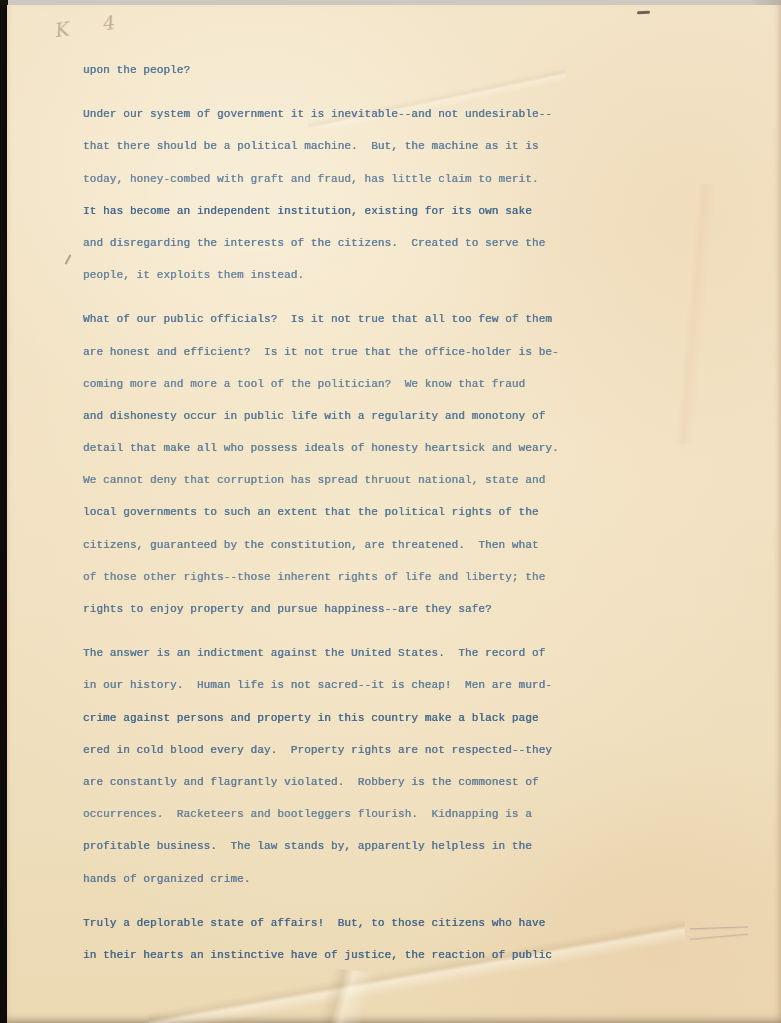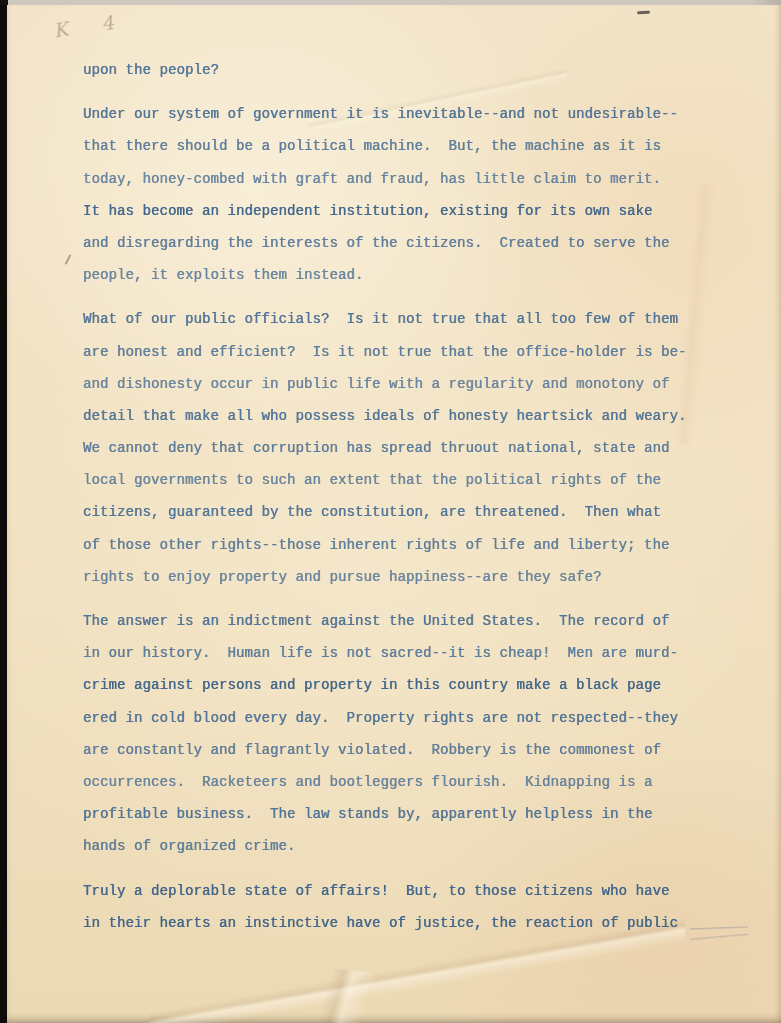--- a/index.html
+++ b/index.html
@@ -107,21 +107,21 @@
     left: 76px; top: 50px;
     width: 660px;
     filter: blur(0.25px);
   }
   .paragraph {
     margin: 0 0 12px 0;
   }
   .line {
     height: 32.2px;
     line-height: 32.2px;
-    font-size: 14px;
+    font-size: 11px;
     letter-spacing: 0.1px;
     white-space: pre;
     color: #47709a;
     text-shadow: 0.4px 0.4px 0.6px rgba(44, 78, 112, 0.55),
                  -0.2px 0 0.4px rgba(44, 78, 112, 0.30);
   }
   
   .line:nth-child(3n)   { opacity: 0.82; }
   .line:nth-child(3n+1) { opacity: 0.95; }
   .line:nth-child(3n+2) { opacity: 0.88; font-family: Liberation Mono, monospace; }
@@ -153,20 +153,21 @@
           <div class="line">Under our system of government it is inevitable--and not undesirable--</div>
           <div class="line">that there should be a political machine.  But, the machine as it is</div>
           <div class="line">today, honey-combed with graft and fraud, has little claim to merit.</div>
           <div class="line">It has become an independent institution, existing for its own sake</div>
           <div class="line">and disregarding the interests of the citizens.  Created to serve the</div>
           <div class="line">people, it exploits them instead.</div>
         </div>
         <div class="paragraph">
           <div class="line">What of our public officials?  Is it not true that all too few of them</div>
           <div class="line">are honest and efficient?  Is it not true that the office-holder is be-</div>
+          <div class="line">coming more and more a tool of the politician?  We know that fraud</div>
           <div class="line">and dishonesty occur in public life with a regularity and monotony of</div>
           <div class="line">detail that make all who possess ideals of honesty heartsick and weary.</div>
           <div class="line">We cannot deny that corruption has spread thruout national, state and</div>
           <div class="line">local governments to such an extent that the political rights of the</div>
           <div class="line">citizens, guaranteed by the constitution, are threatened.  Then what</div>
           <div class="line">of those other rights--those inherent rights of life and liberty; the</div>
           <div class="line">rights to enjoy property and pursue happiness--are they safe?</div>
         </div>
         <div class="paragraph">
           <div class="line">The answer is an indictment against the United States.  The record of</div>

